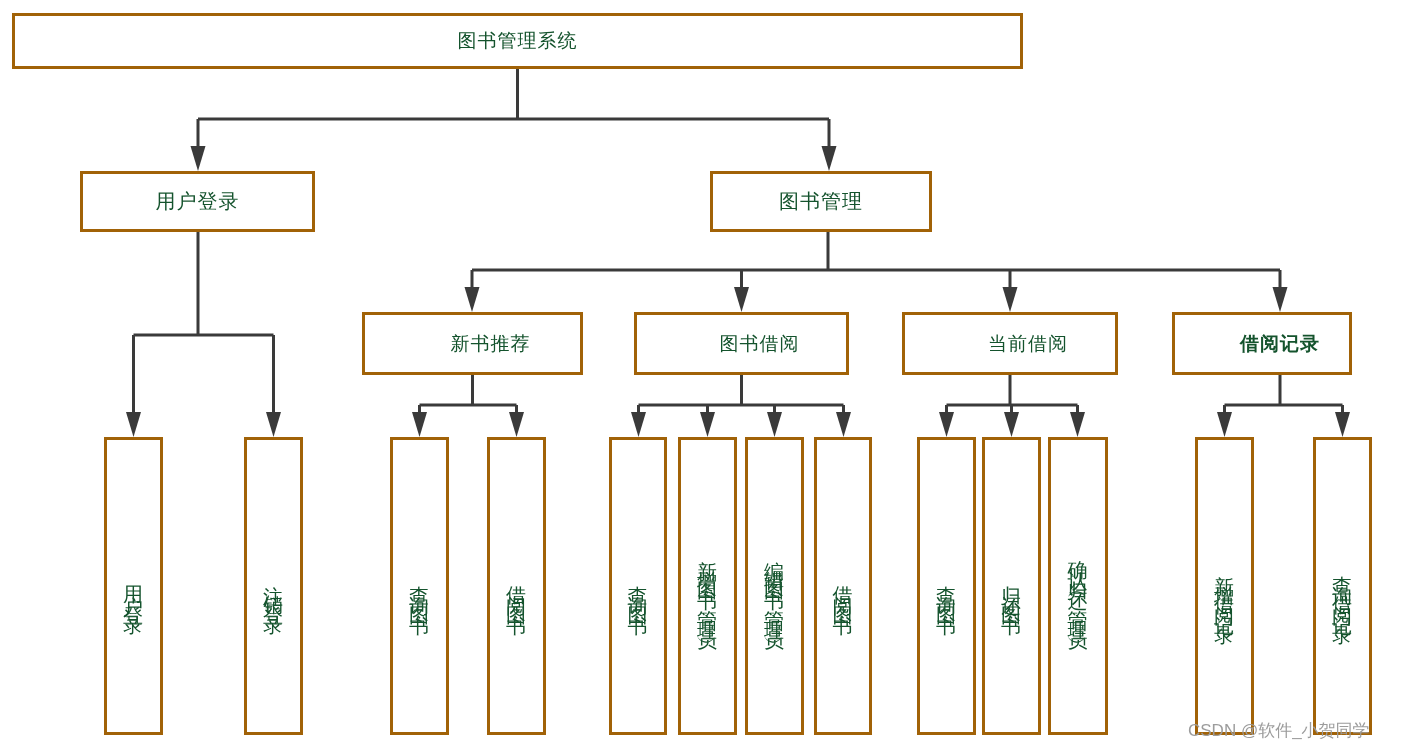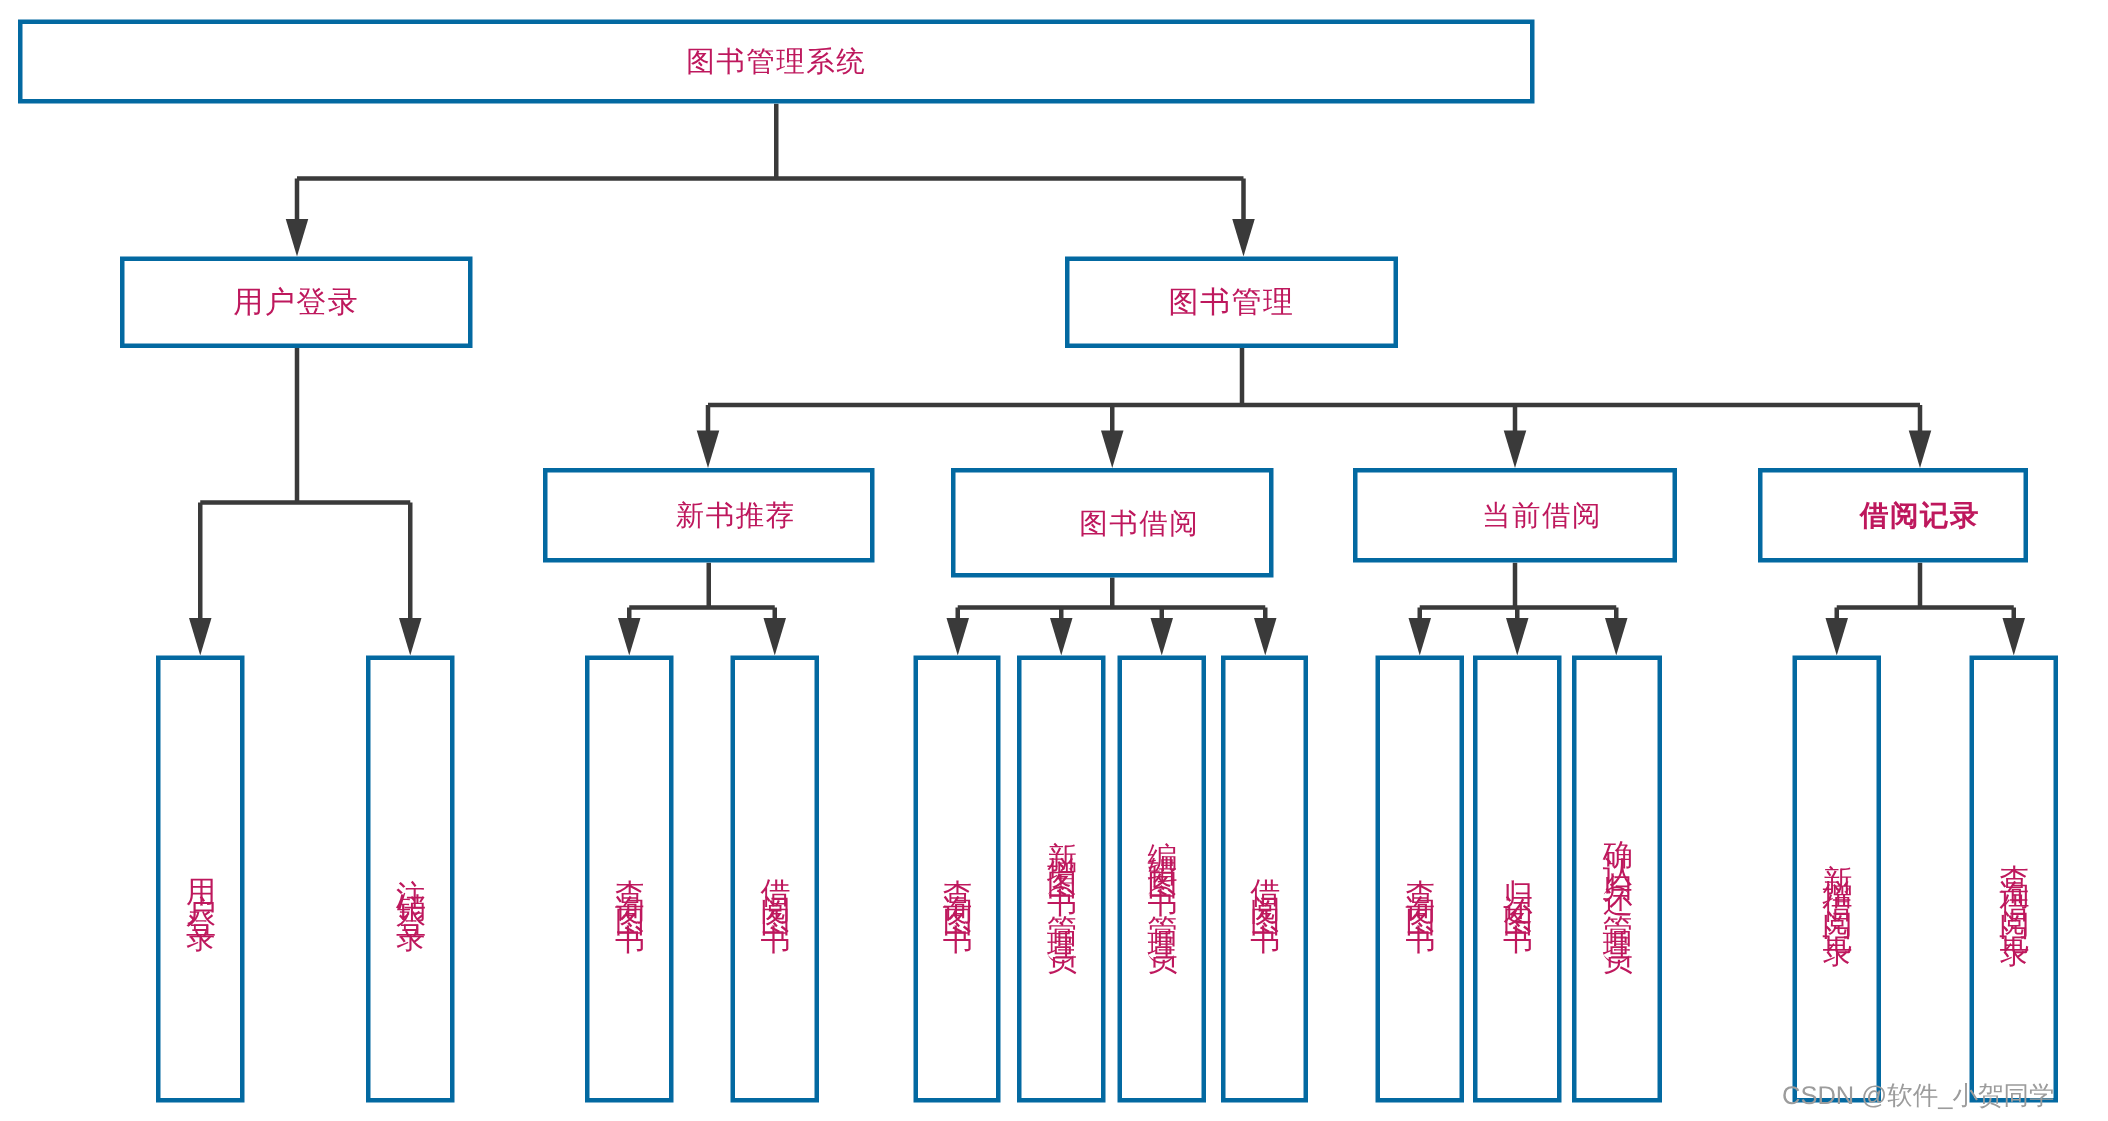--- a/index.html
+++ b/index.html
@@ -10,26 +10,26 @@
     width: 1405px;
     height: 747px;
     background: #ffffff;
     overflow: hidden;
     color: #303030;
   }
   .conn { position: absolute; left: 0; top: 0; }
   .node {
     position: absolute;
     background: #ffffff;
-    border: 3px solid #0369a1;
+    border: 3px solid #a16207;
     display: flex;
     align-items: center;
     justify-content: center;
     text-align: center;
-    color: #be185d;
+    color: #14532d;
   }
   .node.h-root  { font-size: 19px; letter-spacing: 1px; }
   .node.h-lvl2  { font-size: 20px; letter-spacing: 1px; }
   .node.h-lvl3  { font-size: 19px; letter-spacing: 1px; padding-left: 36px; }
   .node.v-leaf {
     writing-mode: vertical-rl;
     text-orientation: upright;
     font-size: 20px;
     letter-spacing: 10px;
     line-height: 1;
@@ -99,21 +99,21 @@
   <div class="node h-lvl2" style="left:80px; top:171px; width:235px; height:61px;">
     <span>用户登录</span>
   </div>
   <div class="node h-lvl2" style="left:710px; top:171px; width:222px; height:61px;">
     <span>图书管理</span>
   </div>
 
   <div class="node h-lvl3" style="left:362px; top:312px; width:221px; height:63px;">
     <span>新书推荐</span>
   </div>
-  <div class="node h-lvl3" style="left:634px; top:312px; width:215px; height:73px;align-items:center;">
+  <div class="node h-lvl3" style="left:634px; top:312px; width:215px; height:63px;align-items:center;">
     <span>图书借阅</span>
   </div>
   <div class="node h-lvl3" style="left:902px; top:312px; width:216px; height:63px;">
     <span>当前借阅</span>
   </div>
   <div class="node h-lvl3" style="left:1172px; top:312px; width:180px; height:63px;font-weight:bold;">
     <span>借阅记录</span>
   </div>
 
   <div class="node v-leaf" style="left:104px; top:437px; width:59px; height:298px;">

